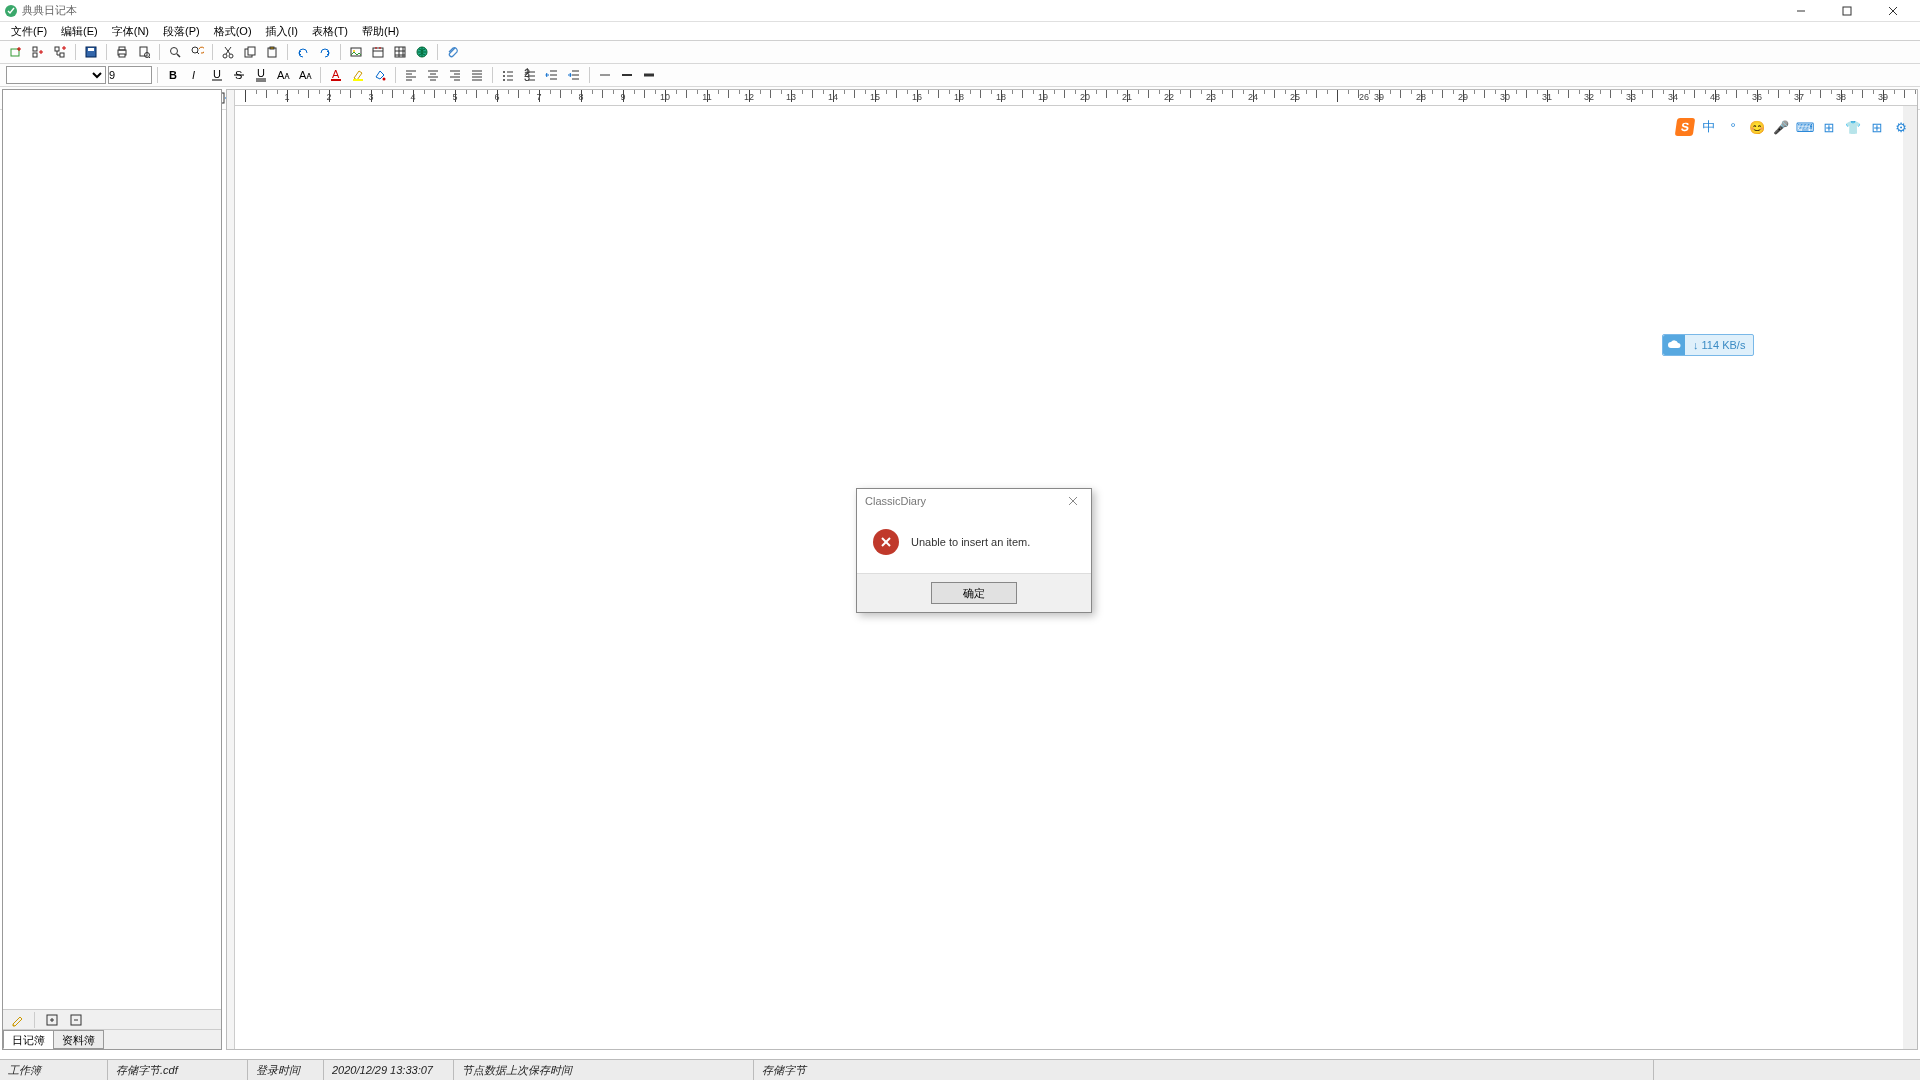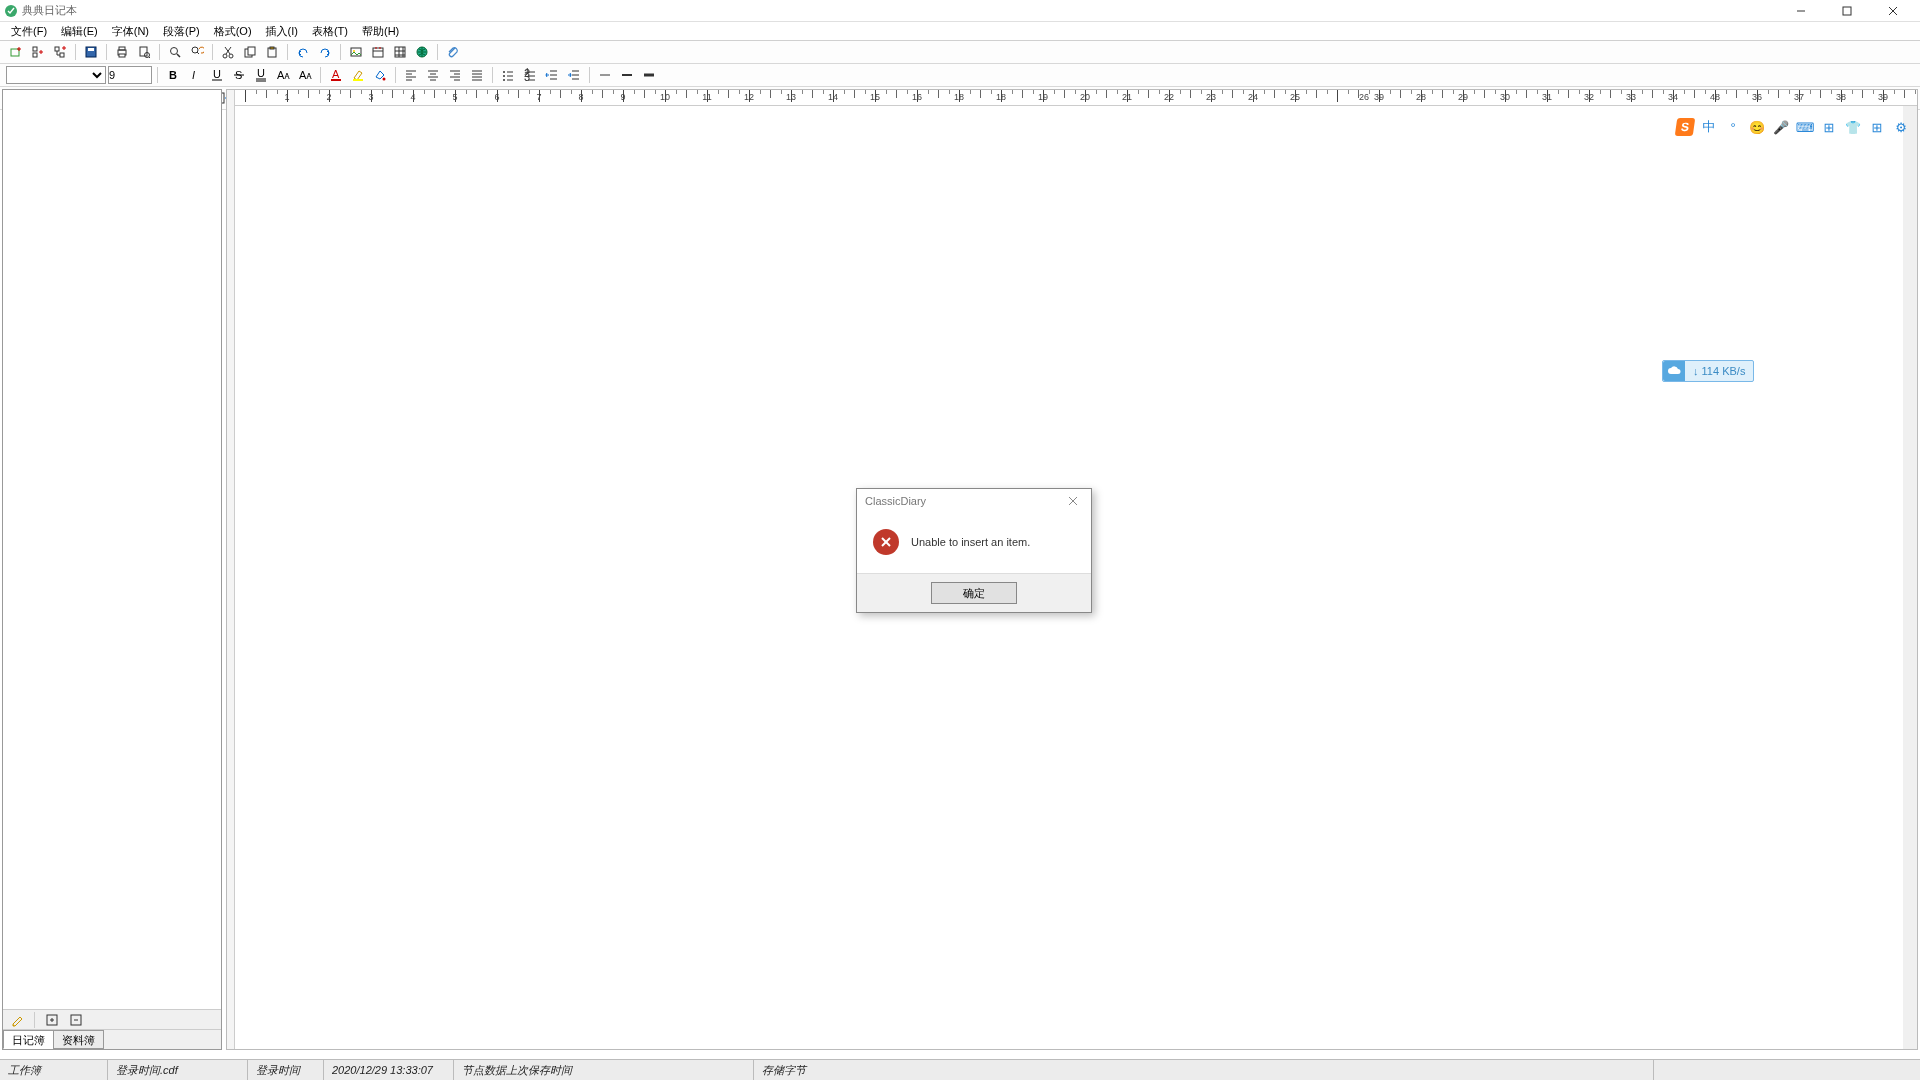--- a/index.html
+++ b/index.html
@@ -864,41 +864,41 @@
           <div class="rtick" style="left: 1679.5px;"></div>
         </div>
       </div>
     <div class="docarea"></div>
     <div class="scroll-v"></div>
   </div>
 </div>
 
 <div class="statusbar" id="statusbar">
     <div class="scell" style="width: 108px;">工作簿</div>
-    <div class="scell" style="width: 140px;">登录时间.cdf</div>
+    <div class="scell" style="width: 140px;">存储字节.cdf</div>
     <div class="scell" style="width: 76px;">登录时间</div>
     <div class="scell" style="width: 130px;">2020/12/29 13:33:07</div>
     <div class="scell" style="width: 300px;">节点数据上次保存时间</div>
     <div class="scell" style="width: 900px;">存储字节</div>
   </div>
 
 <div class="imebar" id="imebar">
   <div class="ime-s">S</div>
 <div class="imeicon">中</div>
     <div class="imeicon">°</div>
     <div class="imeicon">😊</div>
     <div class="imeicon">🎤</div>
     <div class="imeicon">⌨</div>
     <div class="imeicon">⊞</div>
     <div class="imeicon">👕</div>
     <div class="imeicon">⊞</div>
     <div class="imeicon">⚙</div>
   </div>
 
-<div class="speedw" id="speedw" style="left: 1662px; top: 360px;">
+<div class="speedw" id="speedw" style="left: 1662px; top: 334px;">
   <div class="cloud">
     <svg width="14" height="12" viewBox="0 0 14 12">
         <path d="M4 9a3 3 0 010-6 4 4 0 017 1 2.5 2.5 0 010 5H4z" fill="#fff"></path>
       </svg>
   </div>
   <div class="sp">↓ 114 KB/s</div>
 </div>
 
 <div class="dialog" id="dialog" style="left: 856px; top: 488px;">
   <div class="dtitle">

